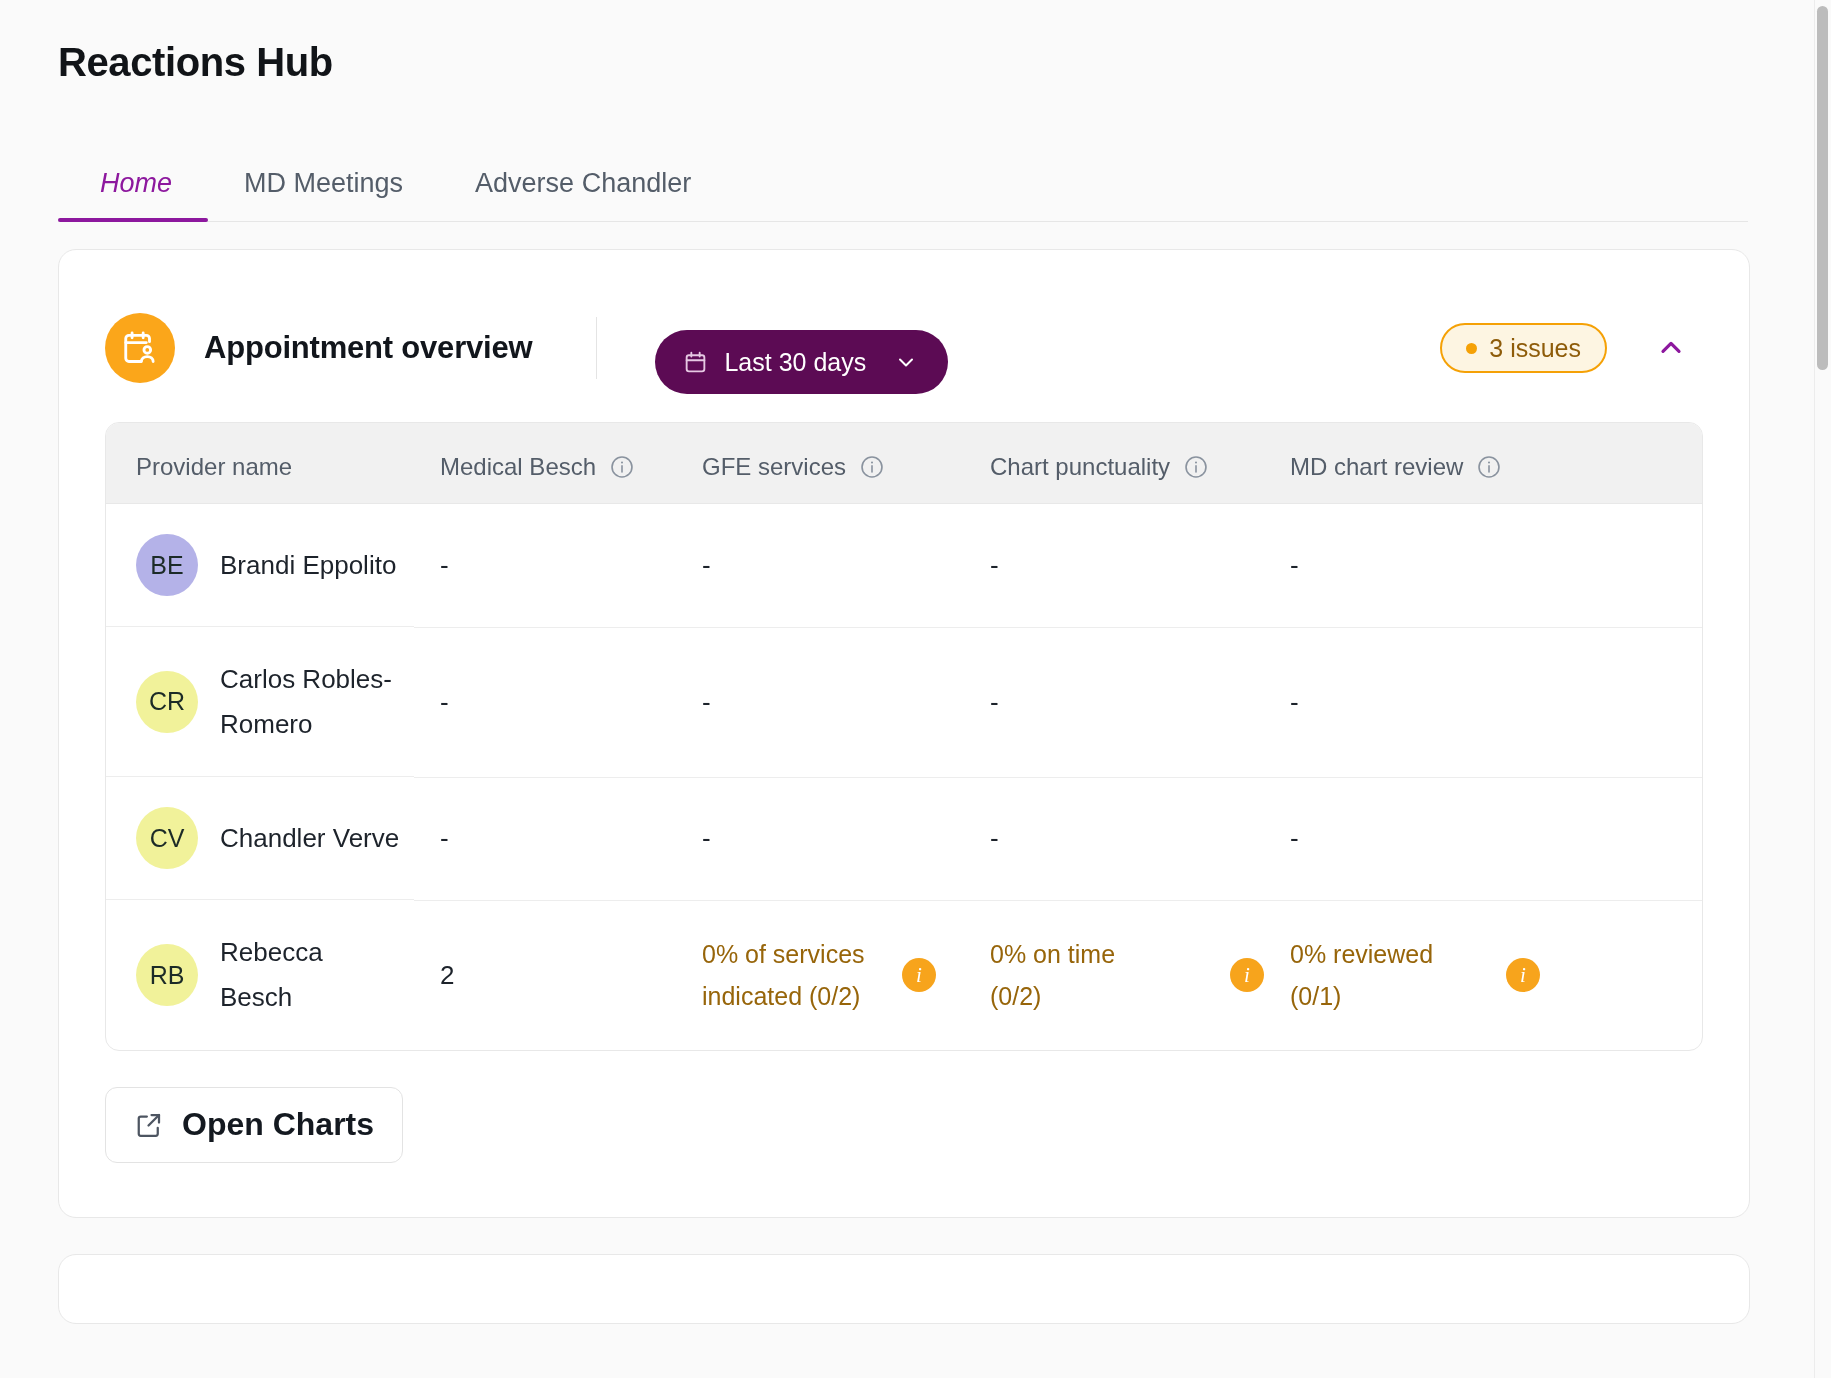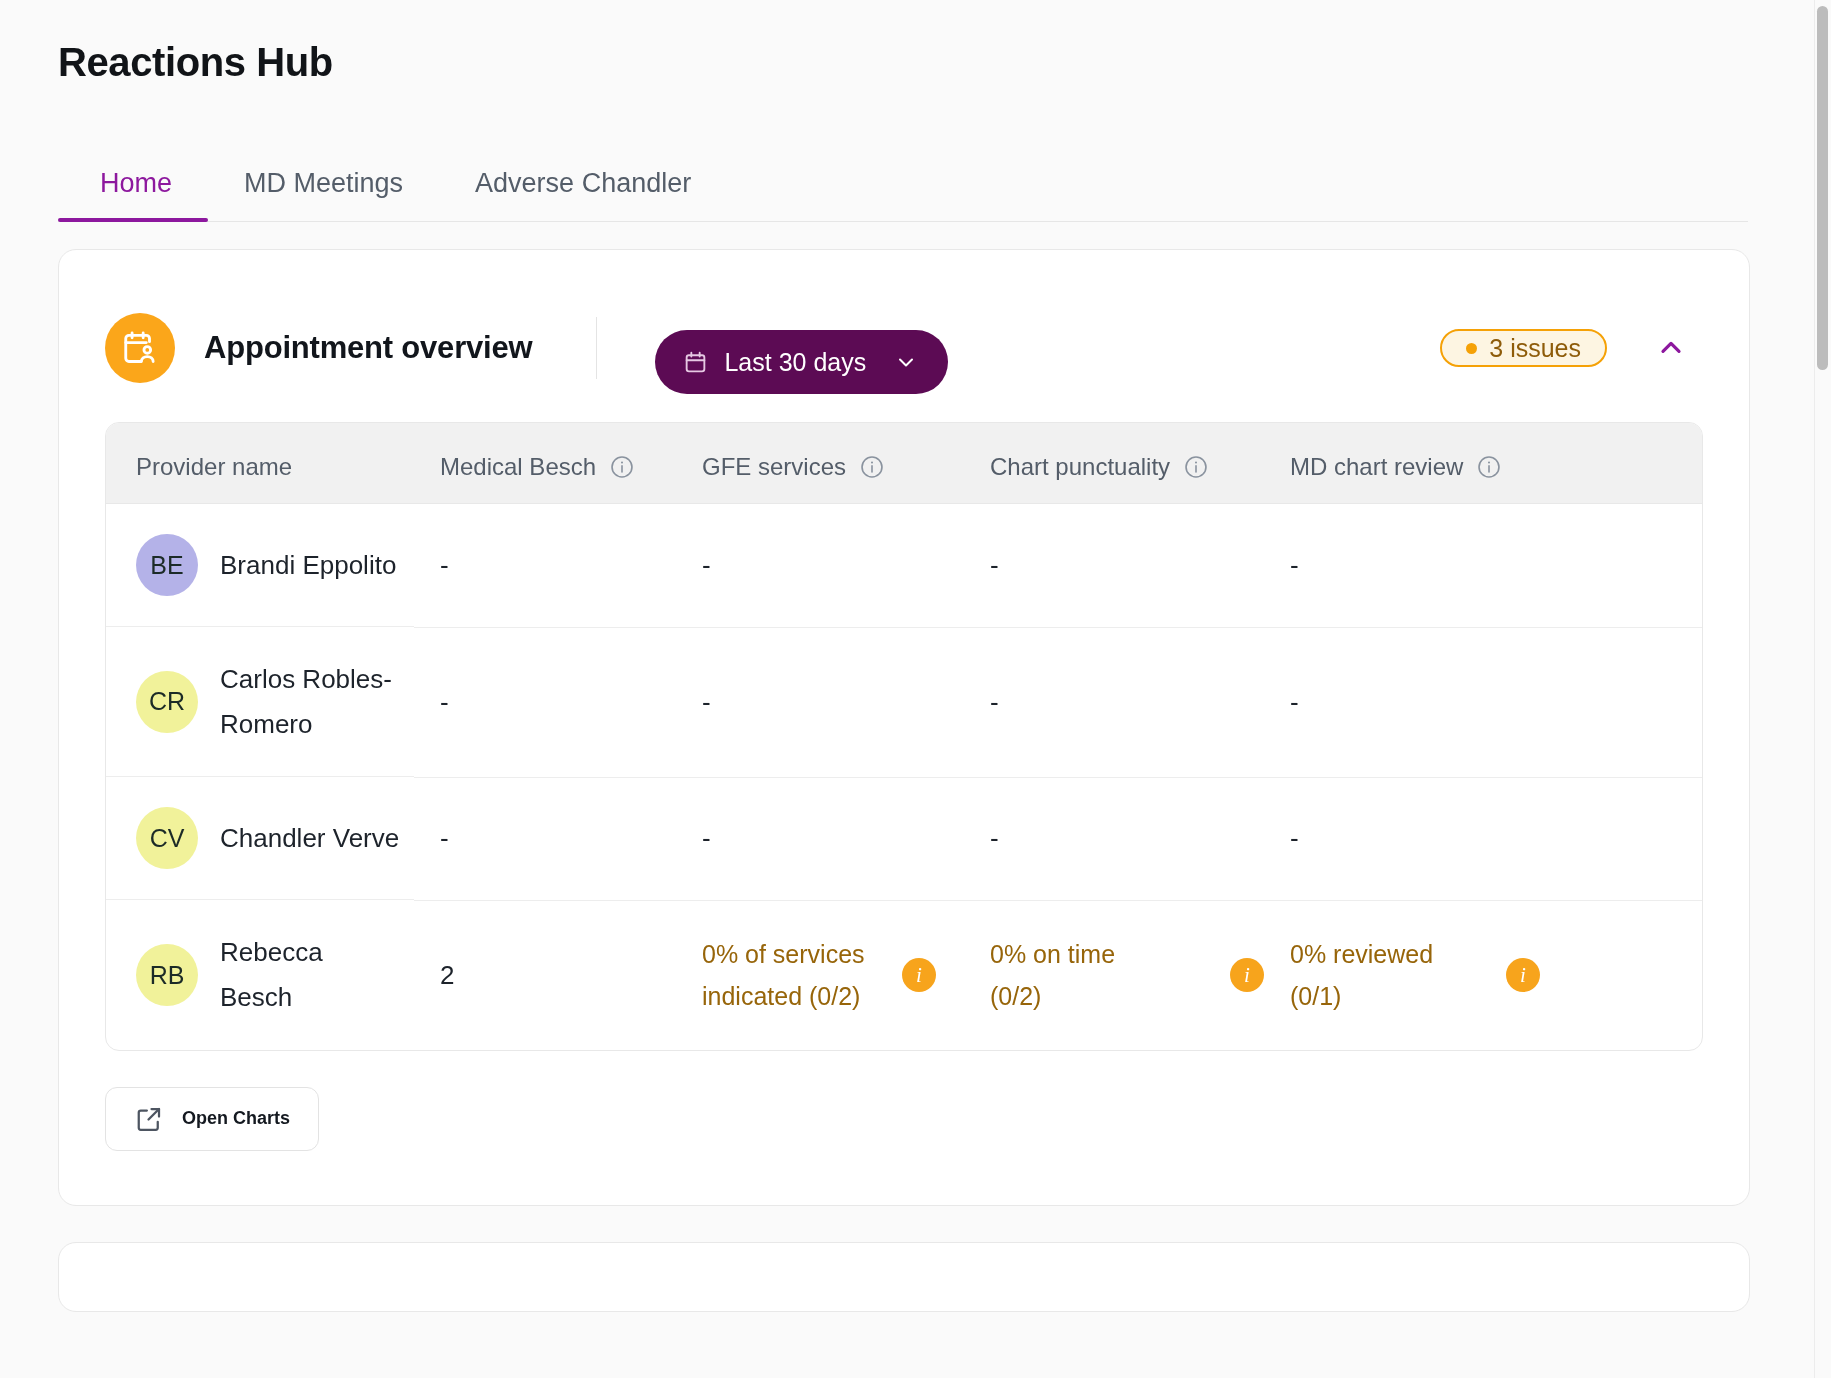--- a/index.html
+++ b/index.html
@@ -54,21 +54,21 @@
     position: relative;
     font-size: 27px;
     color: #545d69;
     padding: 0 36px 22px 36px;
     cursor: pointer;
     white-space: nowrap;
     background: none;
     border: none;
     font-family: inherit;
   }
-  .tab:first-child { padding-left: 42px; }
+  .tab:first-child { padding-left: 42px; font-style: italic; }
   .tab.active {
     color: #8d189e;
     font-weight: 400;
   }
   .tab.active::after {
     content: "";
     position: absolute;
     left: 0; right: 0; bottom: -1px;
     height: 4px;
     background: #8d189e;
@@ -136,21 +136,21 @@
     margin-top: 28px;
   }
   .range-pill .chev { margin-left: 12px; display:flex; }
 
   .header-spacer { flex: 1 1 auto; }
 
   .issues-badge {
     display: flex;
     align-items: center;
     gap: 12px;
-    height: 38px;
+    height: 50px;
     border: 2px solid #f5a106;
     background: #fdf5e2;
     color: #8e5c0a;
     border-radius: 26px;
     padding: 0 24px;
     font-size: 25px;
     font-family: inherit;
     cursor: pointer;
     white-space: nowrap;
   }
@@ -270,26 +270,26 @@
   .metric-warn.gfe .info-dot { margin-left: 22px; }
   .metric-warn.punct .info-dot { margin-left: 76px; }
   .metric-warn.md .info-dot { margin-left: 38px; }
 
   
   .card-footer { padding: 36px 34px 42px 34px; }
   .open-charts {
     display: inline-flex;
     align-items: center;
     gap: 18px;
-    height: 64px;
+    height: 76px;
     padding: 0 28px;
     background: #ffffff;
     border: 1px solid #e3e3e3;
     border-radius: 12px;
-    font-size: 18px;
+    font-size: 32px;
     font-weight: 700;
     color: #141920;
     font-family: inherit;
     cursor: pointer;
     white-space: nowrap;
   }
 
   .card-next {
     margin-top: 36px;
     width: 1692px;

